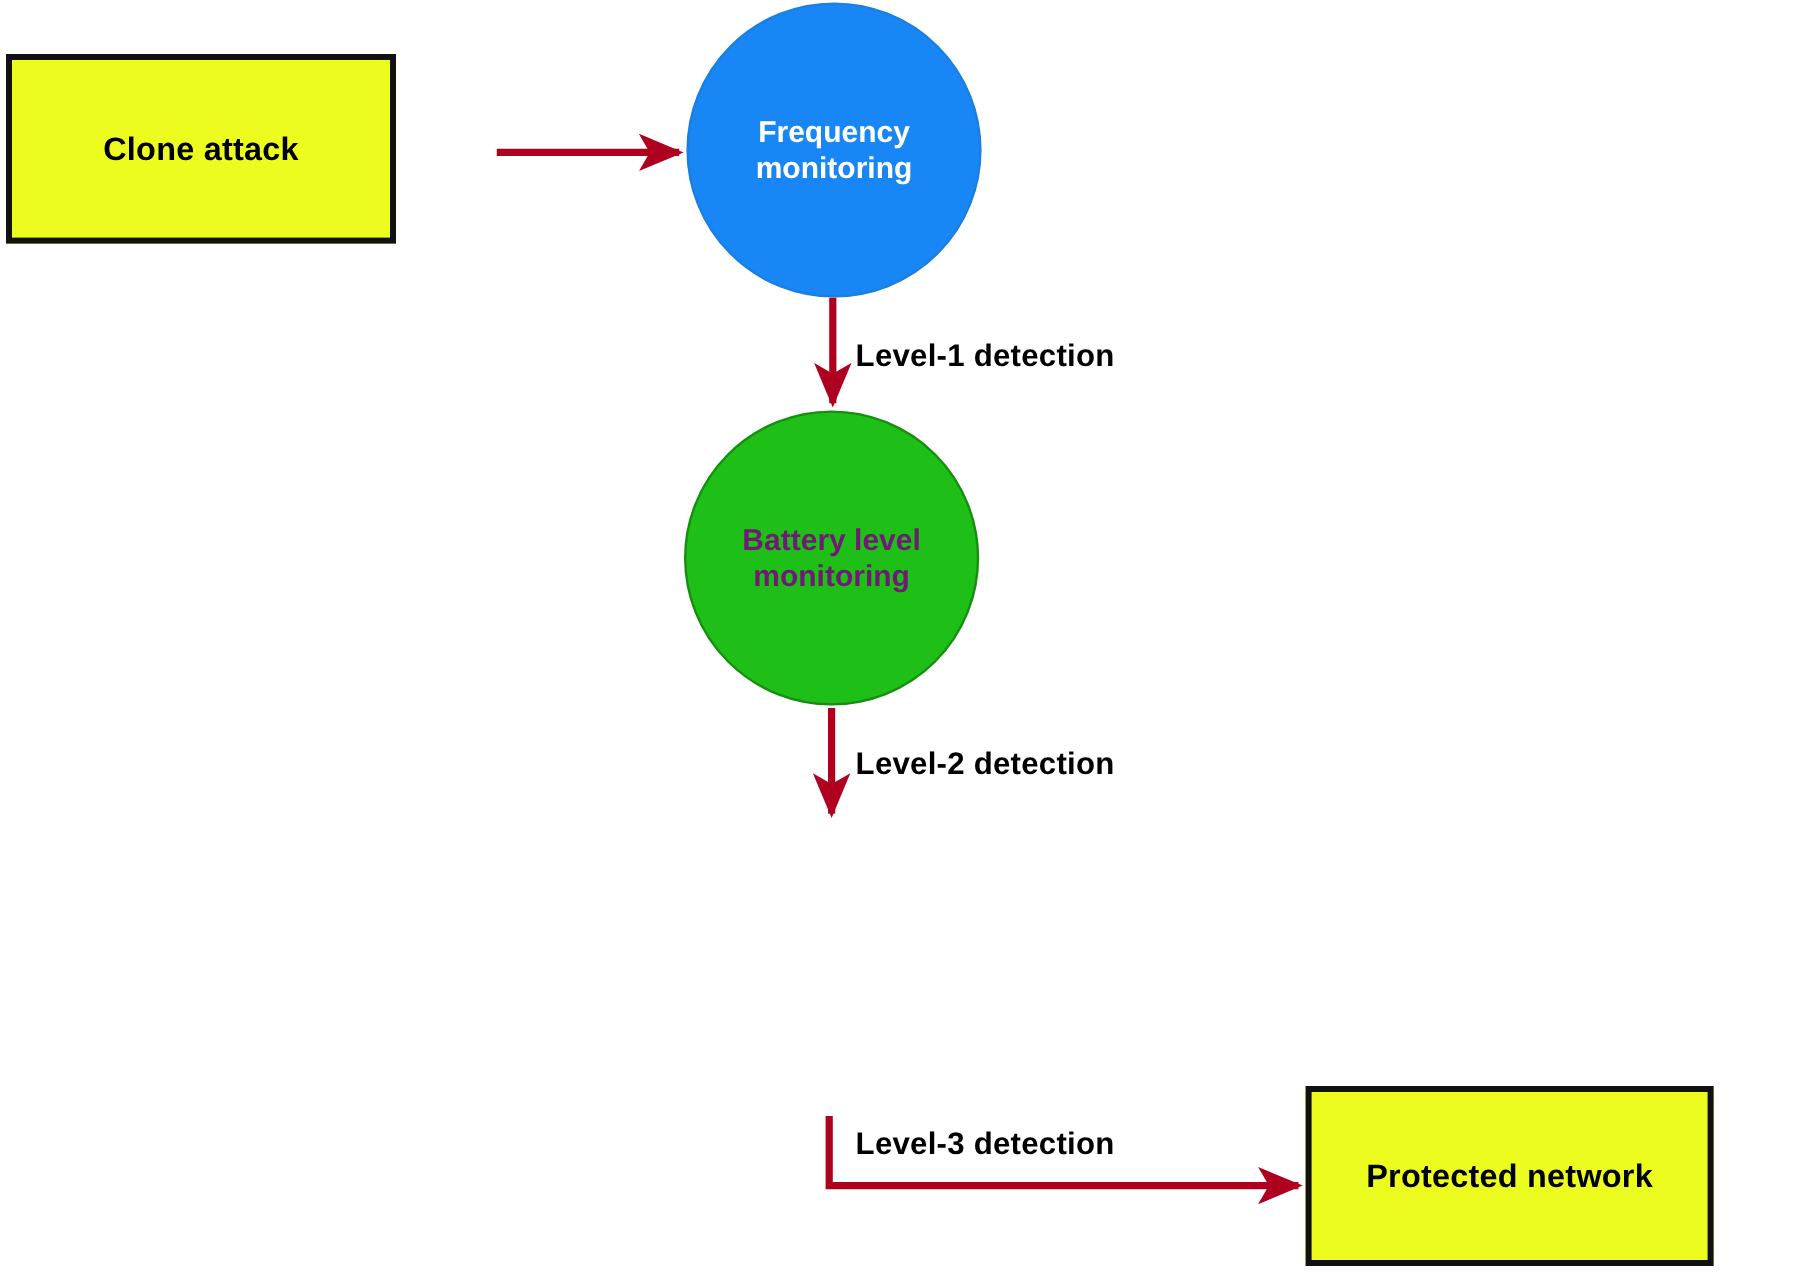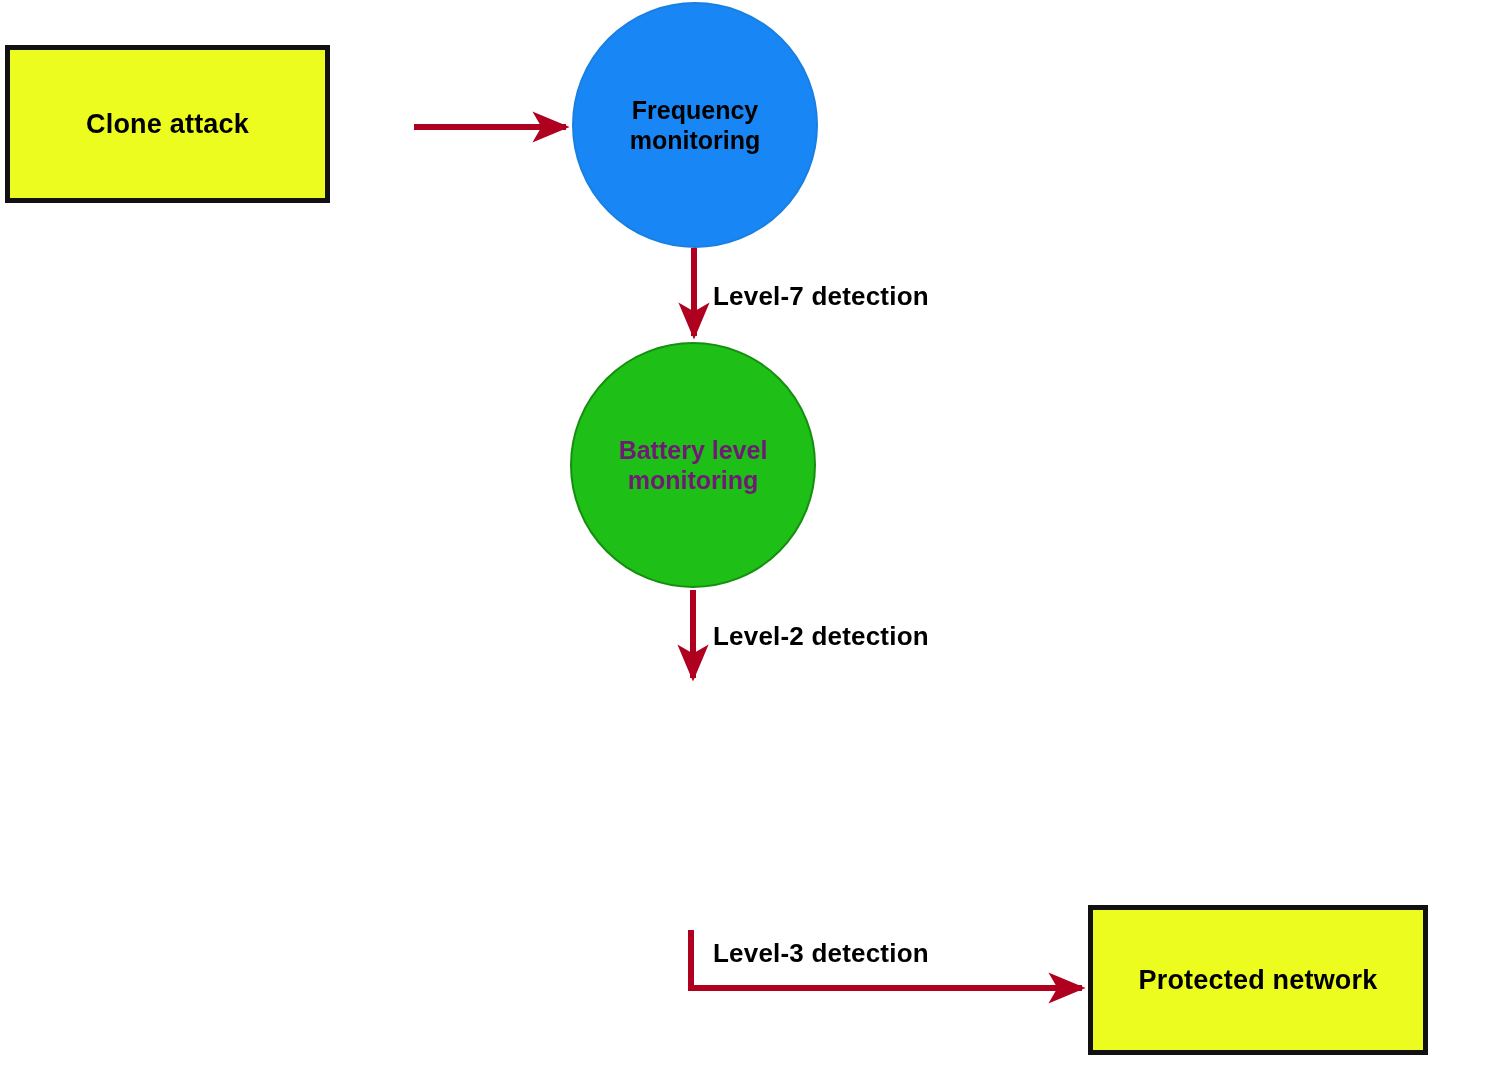--- a/index.html
+++ b/index.html
@@ -40,21 +40,21 @@
     color: #000000;
     font-weight: bold;
     font-size: 27px;
     letter-spacing: 0.2px;
   }
   .circle {
     border-radius: 50%;
     font-weight: bold;
     font-size: 25px;
     line-height: 1.22;
-    color: #000000;
+    color: #ffffff;
   }
   .circle-blue   { background: #1887F5; border: 2px solid #1a7fe0; }
   .circle-green  { background: #1EBF16; border: 2px solid #168f10; color: #701a75; }
   .circle-magenta{ background: #C40090; border: 2px solid #8d0068; }
 
   .edge-label {
     position: absolute;
     color: #000000;
     font-weight: bold;
     font-size: 26px;
@@ -118,19 +118,19 @@
       <span>Battery level</span><br>
       <span>monitoring</span>
     </span>
   </div>
 
 
   <div class="node box" id="protected-network-box">
     <span>Protected network</span>
   </div>
 
-  <div class="edge-label" id="label-level-1">Level-7 detection</div>
+  <div class="edge-label" id="label-level-1">Level-1 detection</div>
 
   <div class="edge-label" id="label-level-2">Level-2 detection</div>
 
   <div class="edge-label" id="label-level-3">Level-3 detection</div>
 
 </div>
 
 </body></html>

